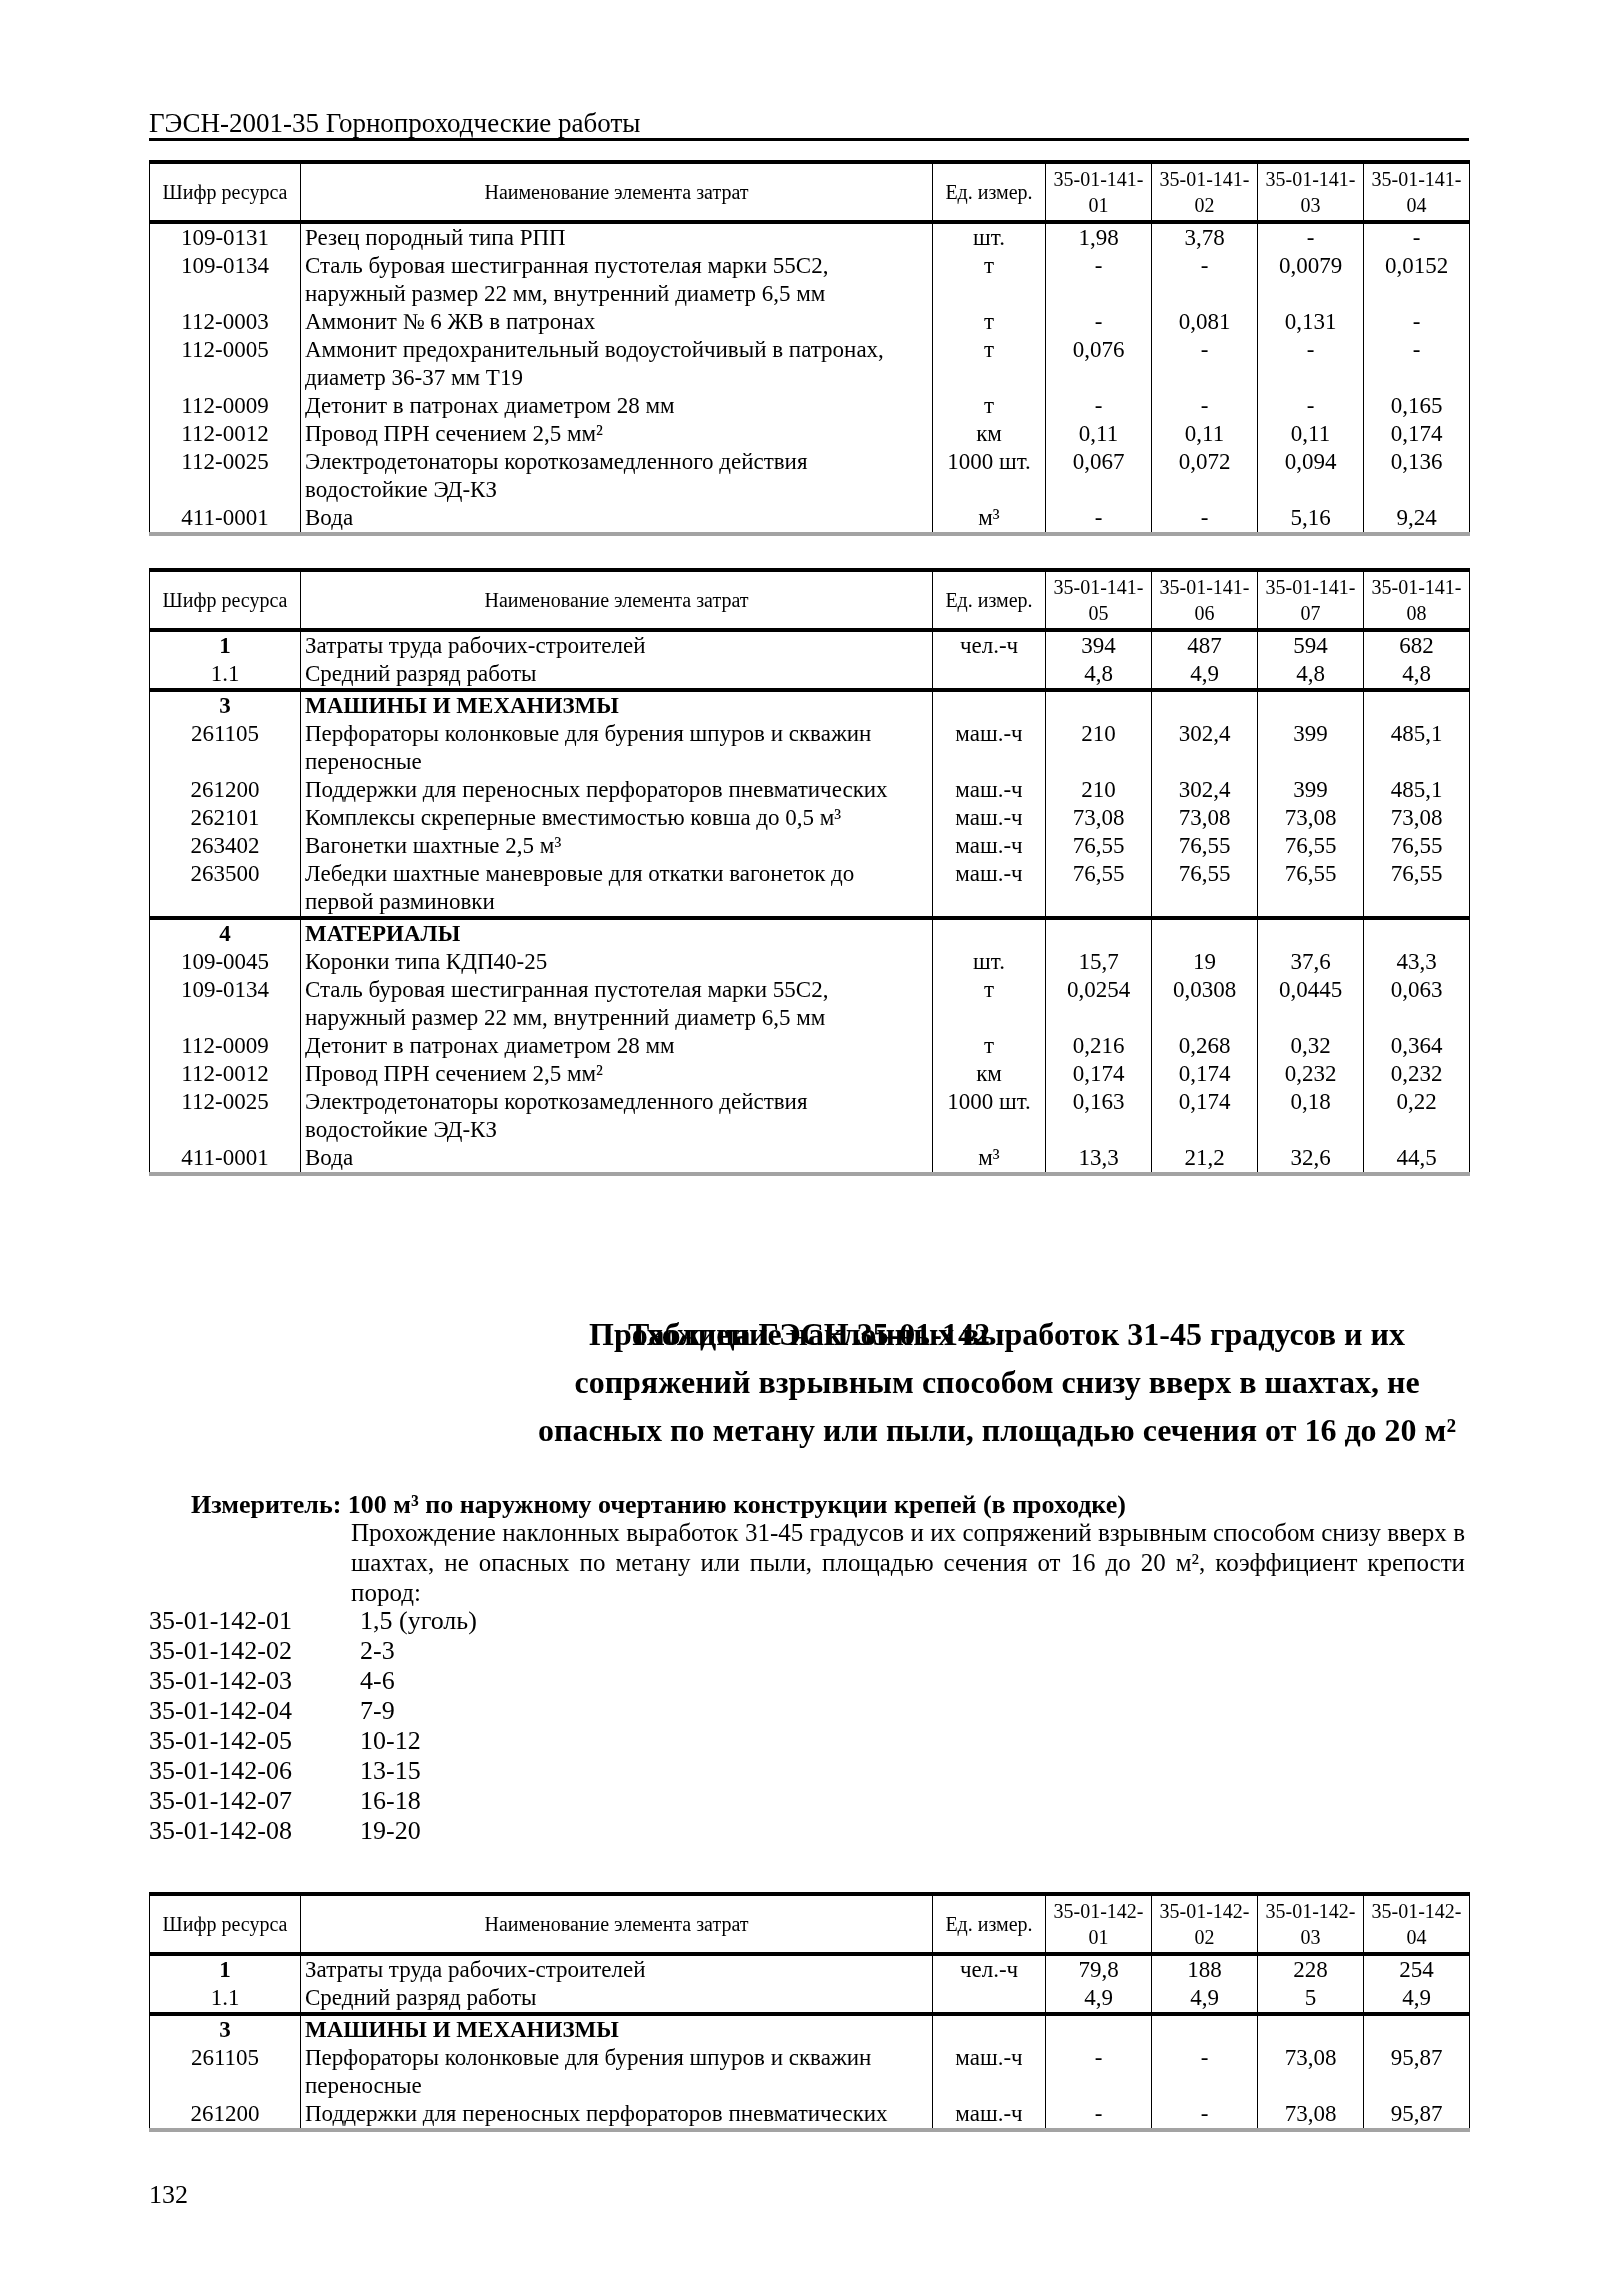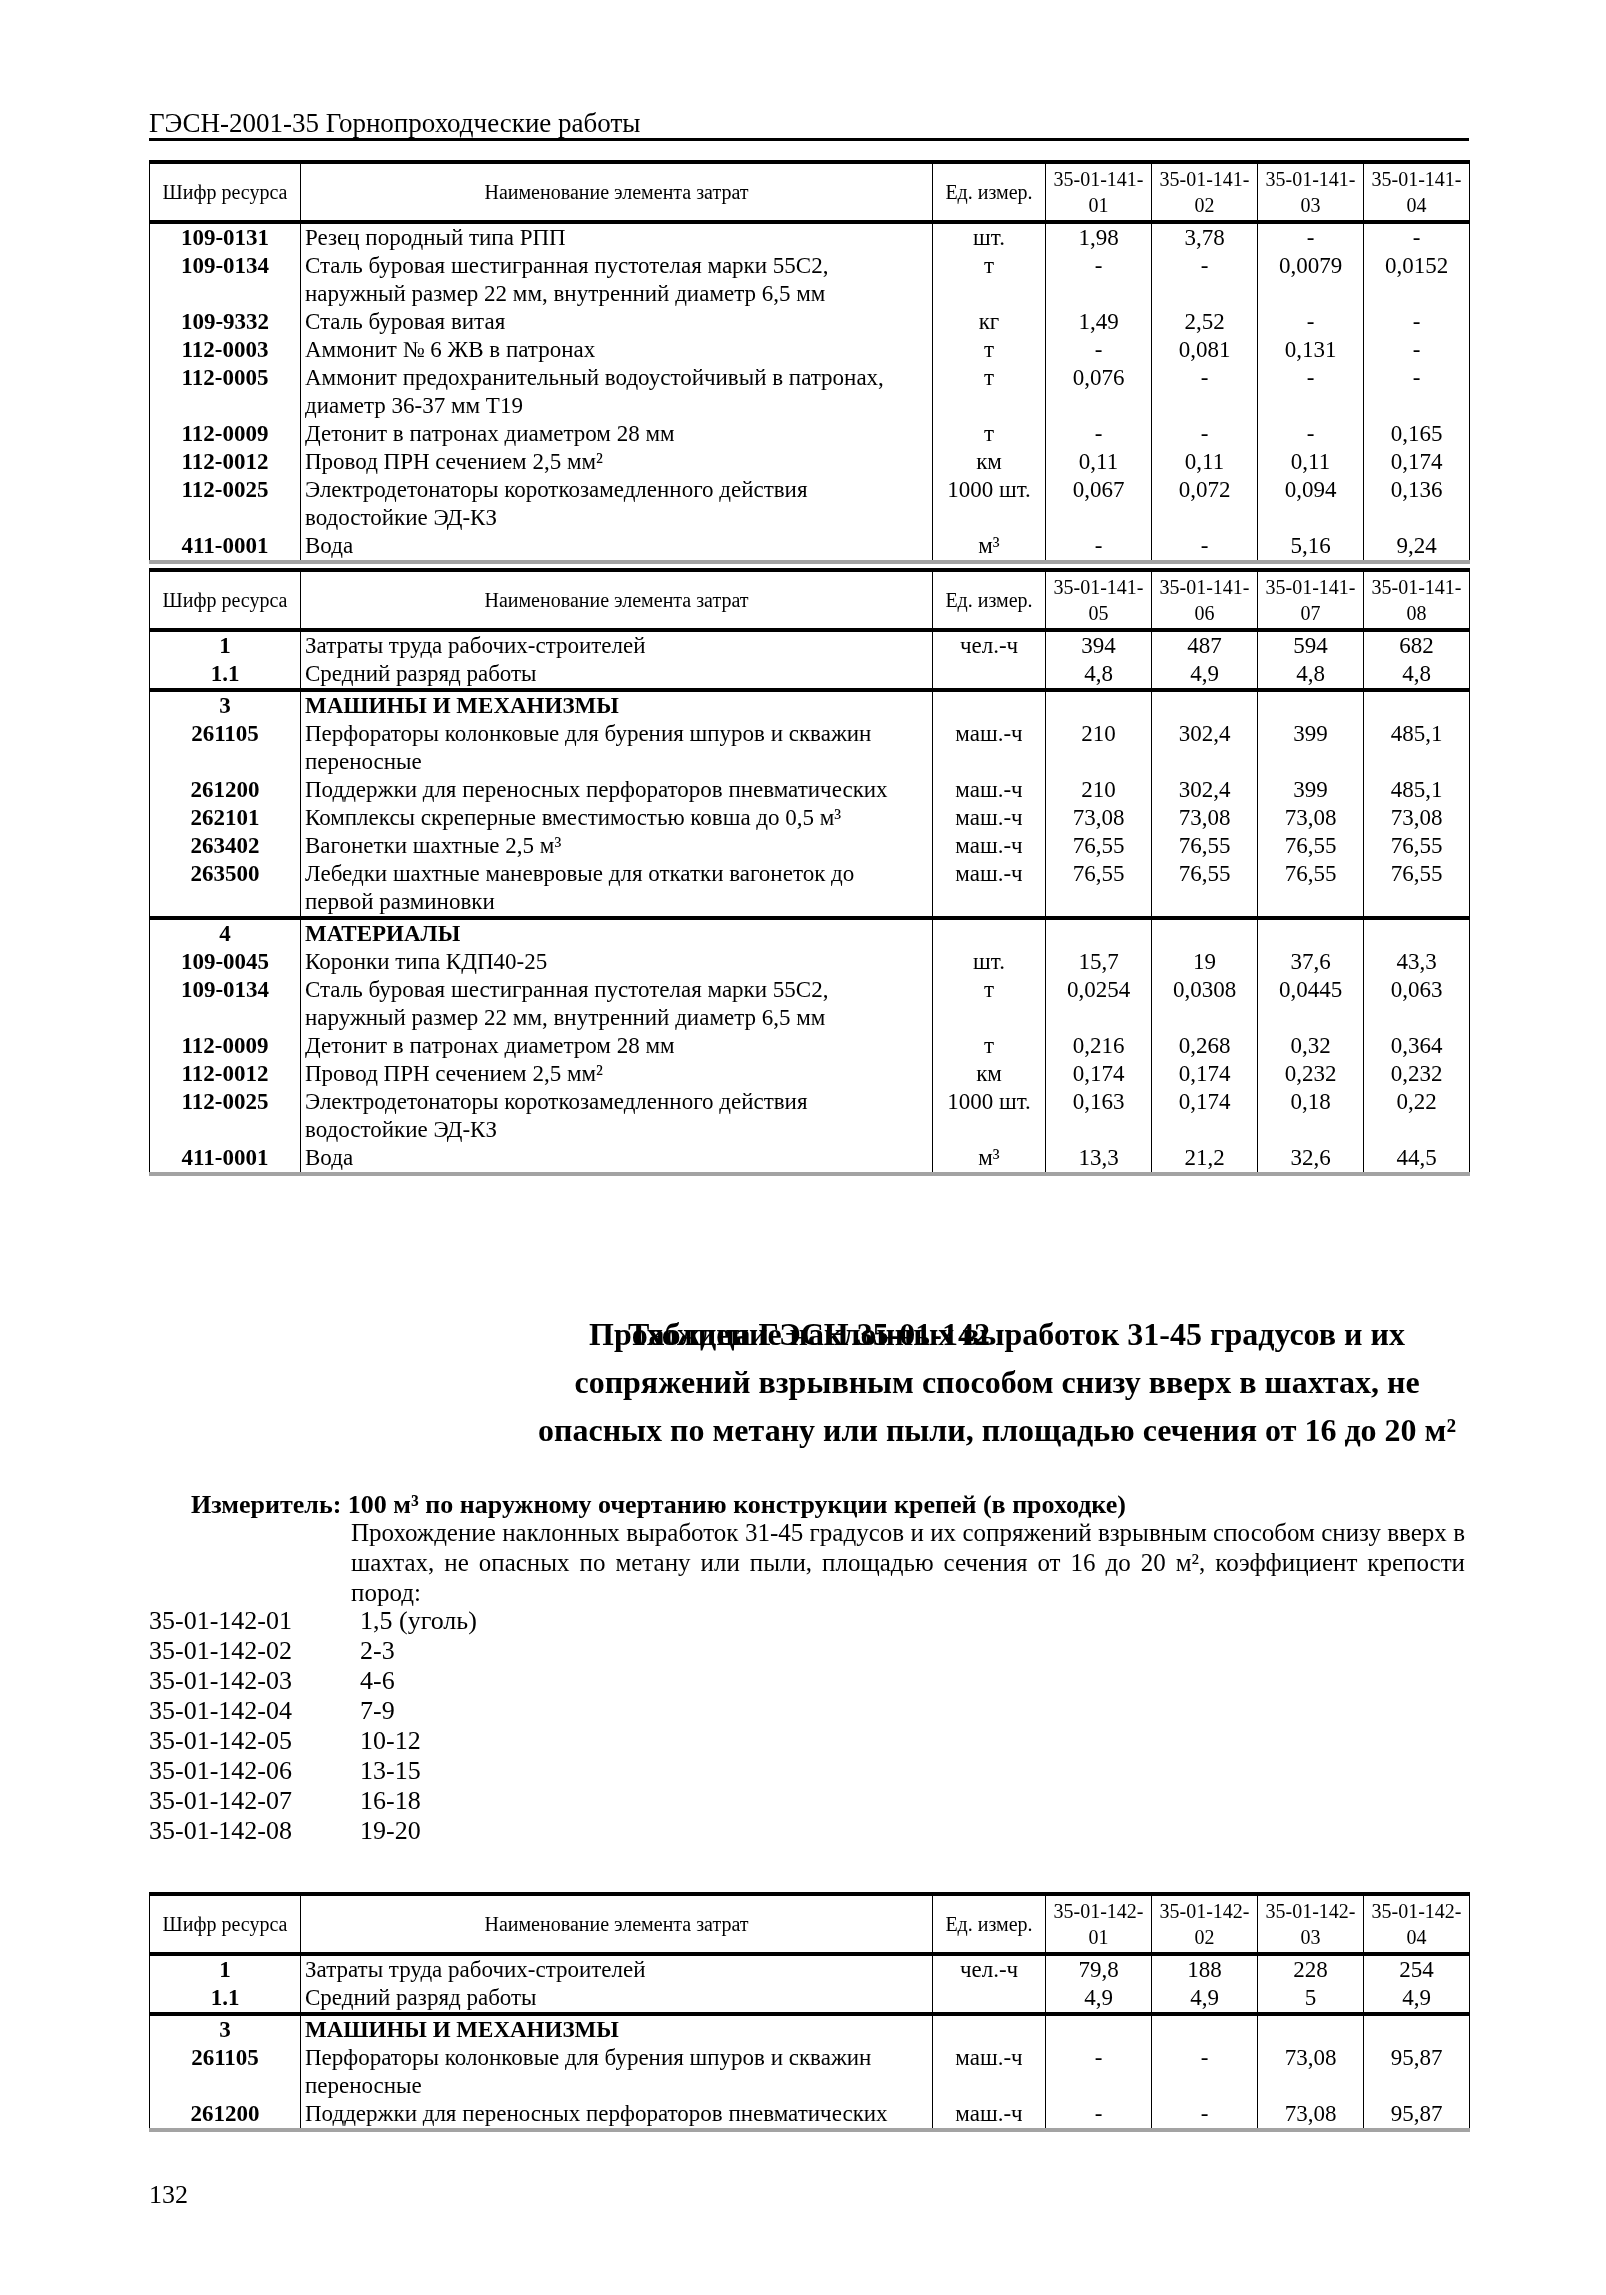--- a/index.html
+++ b/index.html
@@ -11,21 +11,21 @@
 
   table.norm { position: absolute; left: 149px; width: 1320px; border-collapse: collapse;
                table-layout: fixed; font-size: 23px; line-height: 28px; }
   table.norm td, table.norm th { border-left: 1.5px solid #000; border-right: 1.5px solid #000;
                padding: 0 4px; vertical-align: top; }
   table.norm { border-top: 4px solid #000; border-bottom: 4px solid #a3a3a3; }
   table.norm thead th { font-weight: normal; font-size: 20px; line-height: 26px;
                border-bottom: 4px solid #000; vertical-align: middle; height: 56px; }
   .col-code { width: 151px; } .col-name { width: 632px; } .col-unit { width: 113px; }
   .col-val { width: 106px; }
-  td.code { text-align: center; font-weight: bold; }
+  td.code { text-align: center; }
   td.unit, td.val { text-align: center; }
   tr.section-top td { border-top: 4px solid #000; }
   td.bold { font-weight: bold; }
   td.section-title { font-weight: bold; padding-left: 11px; }
 
   .table-title { position: absolute; left: 149px; top: 1310px; width: 1320px;
                  font-weight: bold; font-size: 32px; line-height: 48px; text-align: center; }
   .table-title .lead { display: inline; }
   .table-title .cont { position: absolute; left: 384px; top: 0; width: 928px; }
   .meter { position: absolute; left: 191px; top: 1490px; font-size: 26px; font-weight: bold; }
@@ -78,29 +78,20 @@
         <tr>
           <td class="code">109-0134</td>
           <td class="name">Сталь буровая шестигранная пустотелая марки 55С2, наружный размер 22 мм, внутренний диаметр 6,5 мм</td>
           <td class="unit">т</td>
           <td class="val">-</td>
           <td class="val">-</td>
           <td class="val">0,0079</td>
           <td class="val">0,0152</td>
         </tr>
         <tr>
-          <td class="code">109-9332</td>
-          <td class="name">Сталь буровая витая</td>
-          <td class="unit">кг</td>
-          <td class="val">1,49</td>
-          <td class="val">2,52</td>
-          <td class="val">-</td>
-          <td class="val">-</td>
-        </tr>
-        <tr>
           <td class="code">112-0003</td>
           <td class="name">Аммонит № 6 ЖВ в патронах</td>
           <td class="unit">т</td>
           <td class="val">-</td>
           <td class="val">0,081</td>
           <td class="val">0,131</td>
           <td class="val">-</td>
         </tr>
         <tr>
           <td class="code">112-0005</td>

